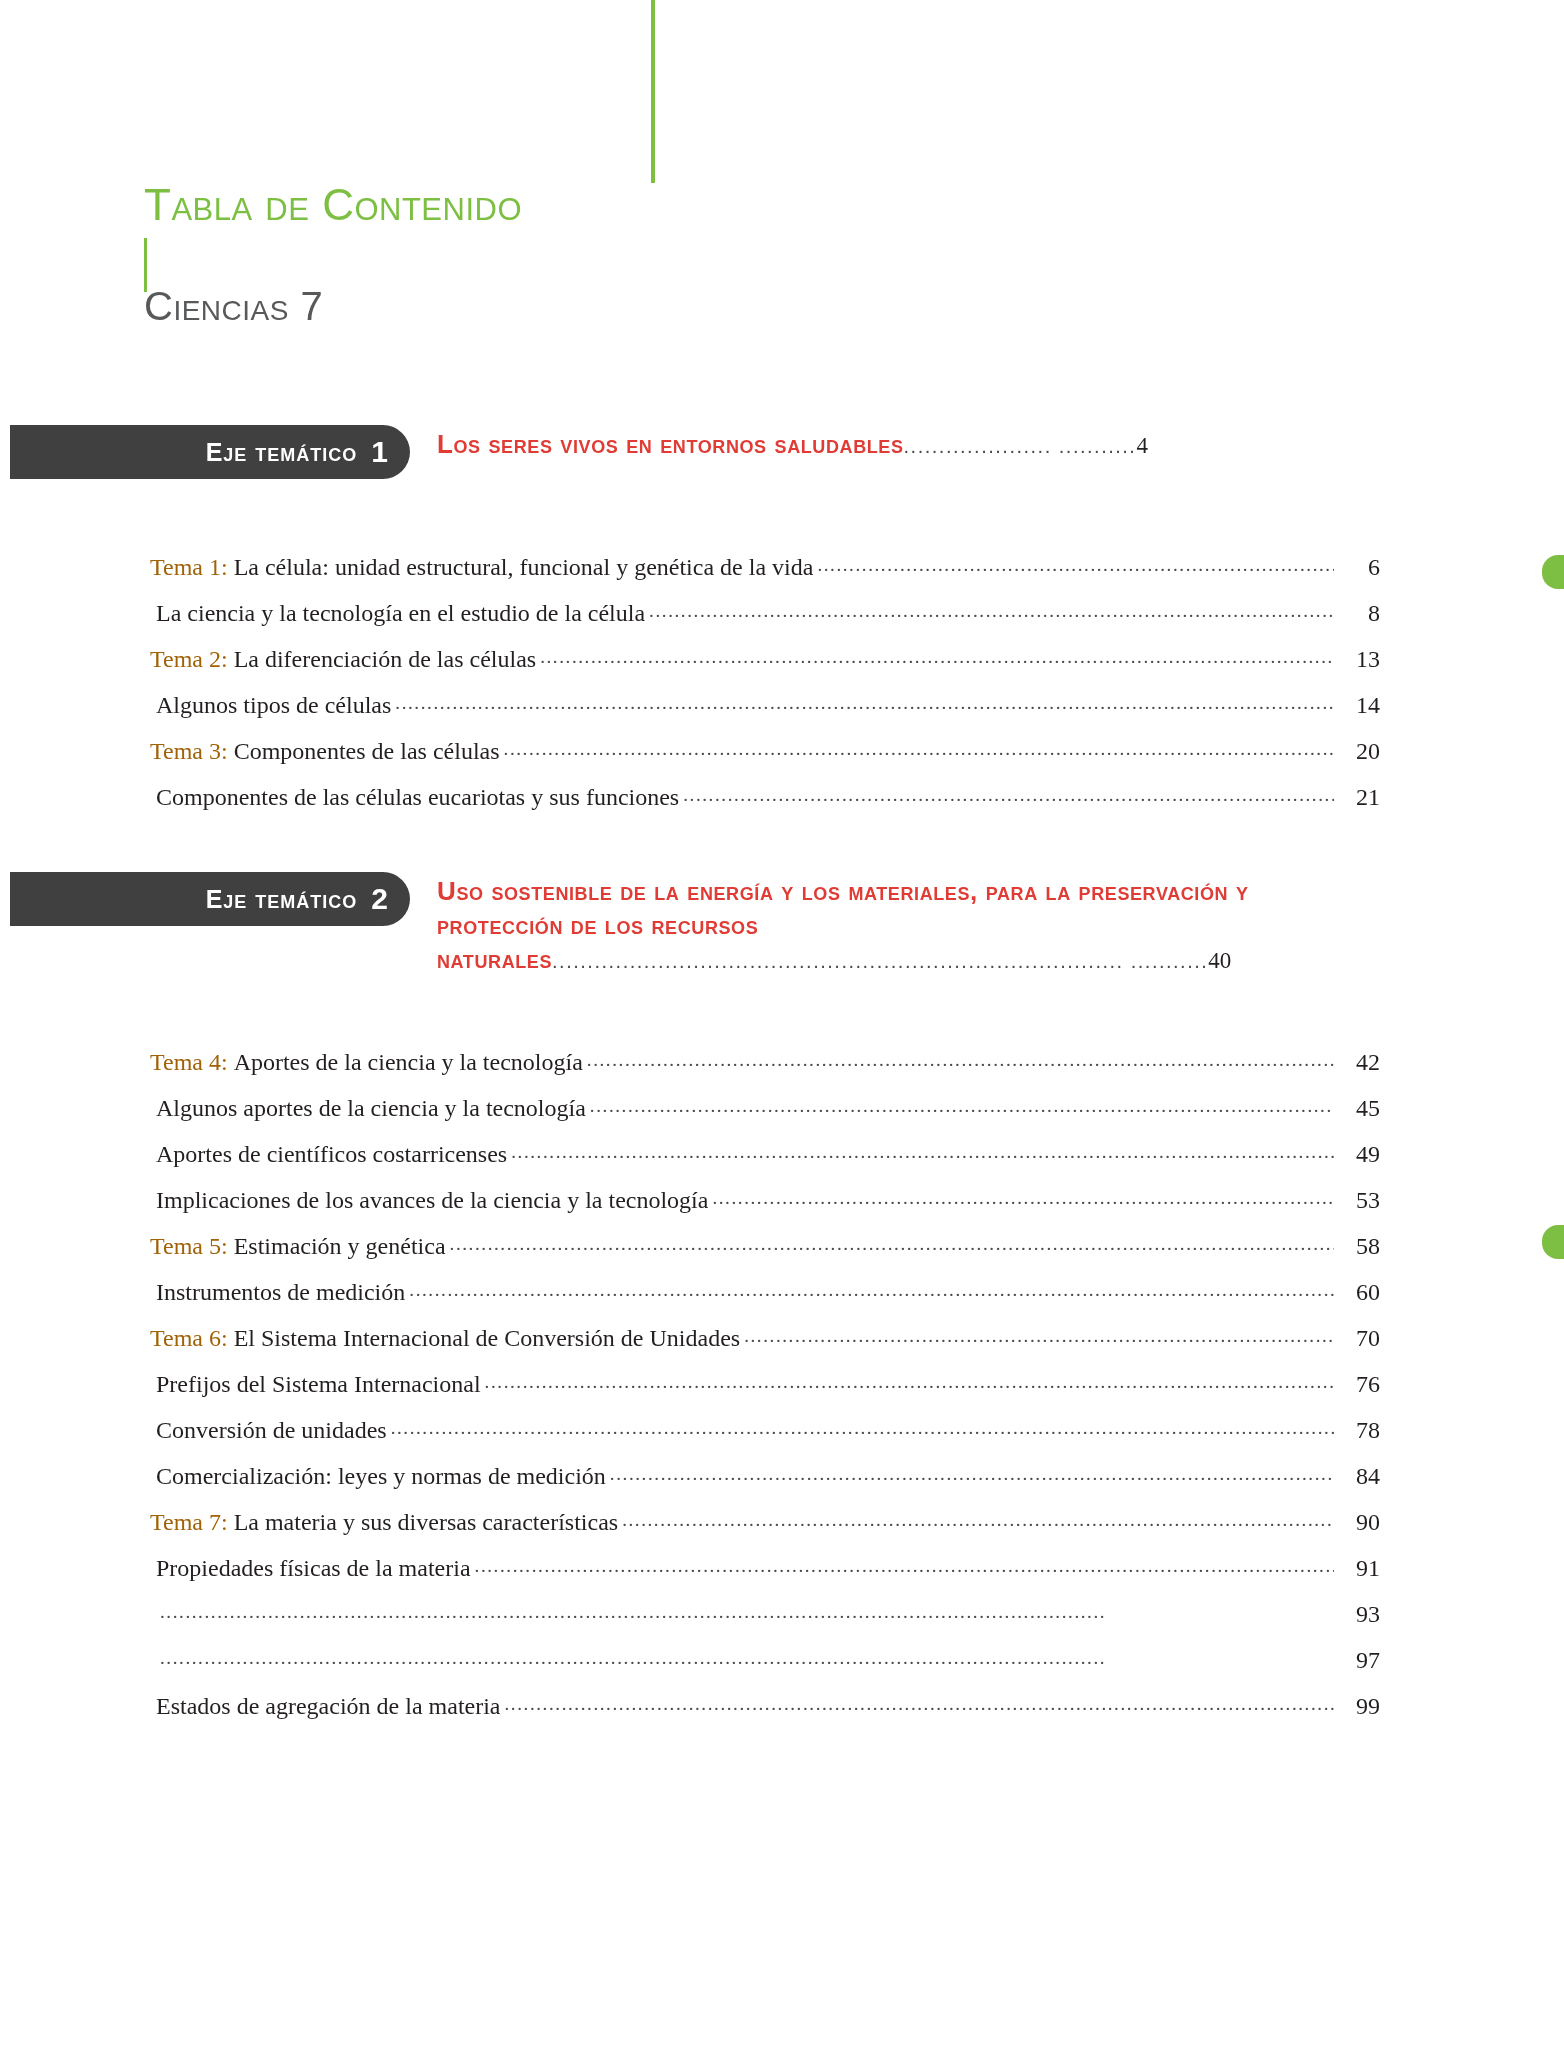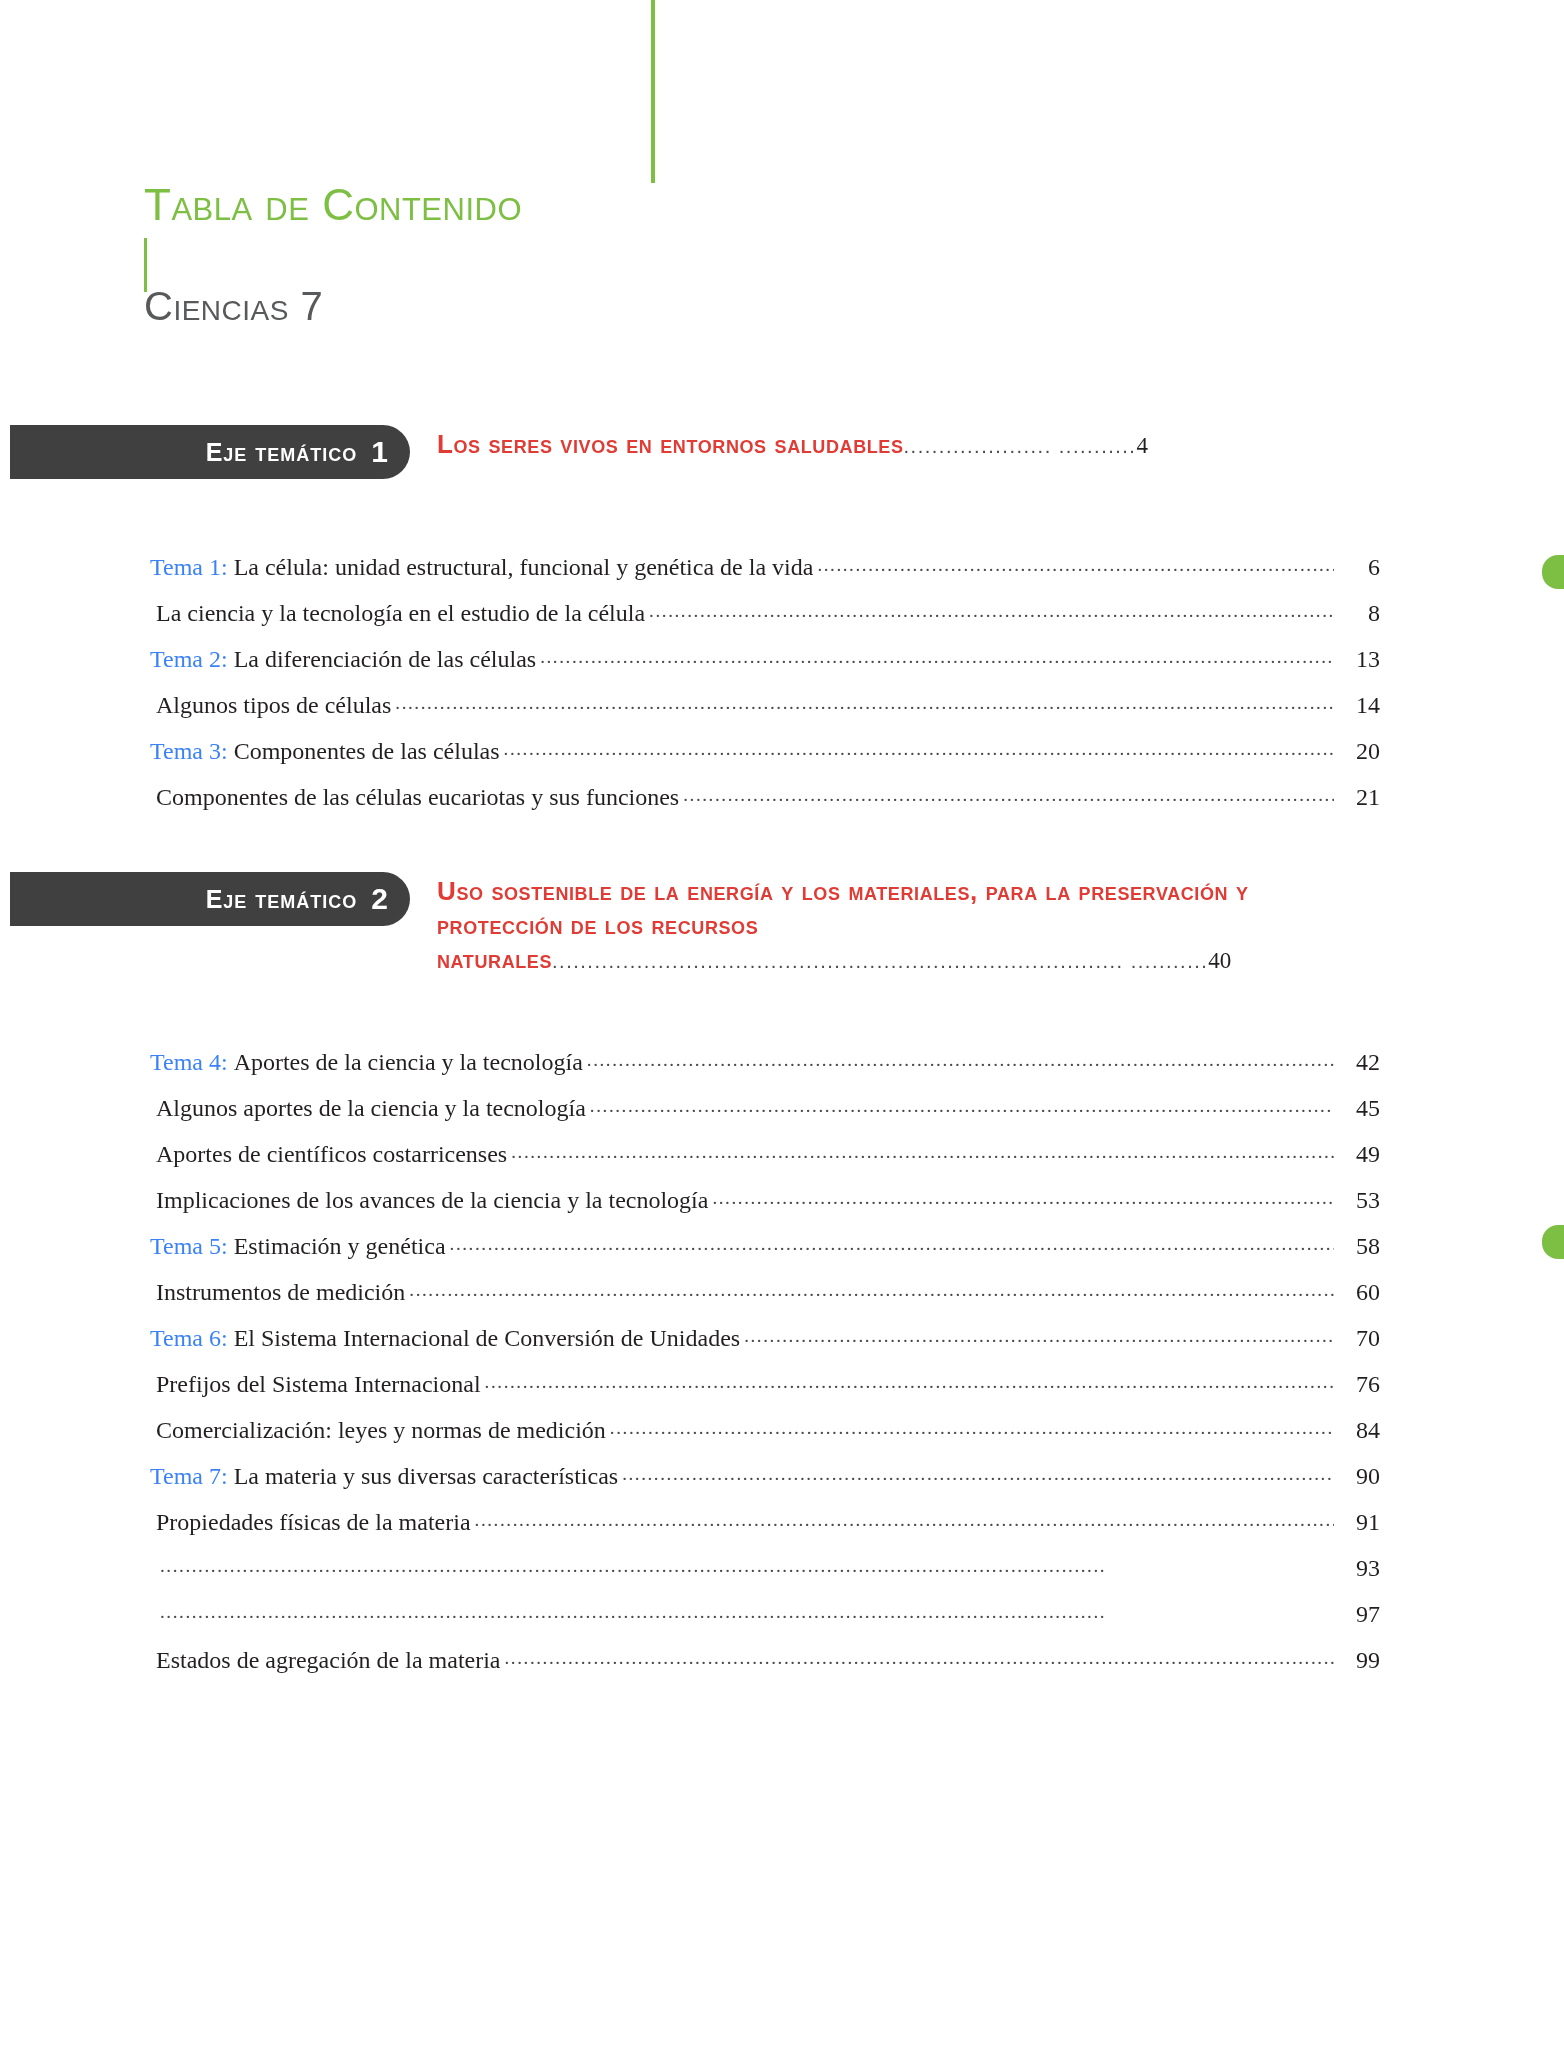--- a/index.html
+++ b/index.html
@@ -154,21 +154,21 @@
 
   .entry {
     display: flex;
     align-items: baseline;
     font-size: 24px;
     color: #231f20;
     line-height: 45px;
     white-space: nowrap;
   }
   .entry .tema {
-    color: #3b82f6;
+    color: #a16207;
     margin-right: 6px;
   }
   .entry .label {
     flex: 0 0 auto;
   }
   .entry .leader {
     flex: 1 1 auto;
     overflow: hidden;
     margin: 0 4px 0 4px;
     position: relative;
@@ -303,20 +303,26 @@
     <span class="page">70</span>
   </div>
   <div class="entry">
     <span class="tema"></span>
     <span class="label">Prefijos del Sistema Internacional</span>
     <span class="leader">.....................................................................................................................................................</span>
     <span class="page">76</span>
   </div>
   <div class="entry">
     <span class="tema"></span>
+    <span class="label">Conversión de unidades</span>
+    <span class="leader">.....................................................................................................................................................</span>
+    <span class="page">78</span>
+  </div>
+  <div class="entry">
+    <span class="tema"></span>
     <span class="label">Comercialización: leyes y normas de medición</span>
     <span class="leader">.....................................................................................................................................................</span>
     <span class="page">84</span>
   </div>
   <div class="entry">
     <span class="tema">Tema 7:</span>
     <span class="label">La materia y sus diversas características</span>
     <span class="leader">.....................................................................................................................................................</span>
     <span class="page">90</span>
   </div>

